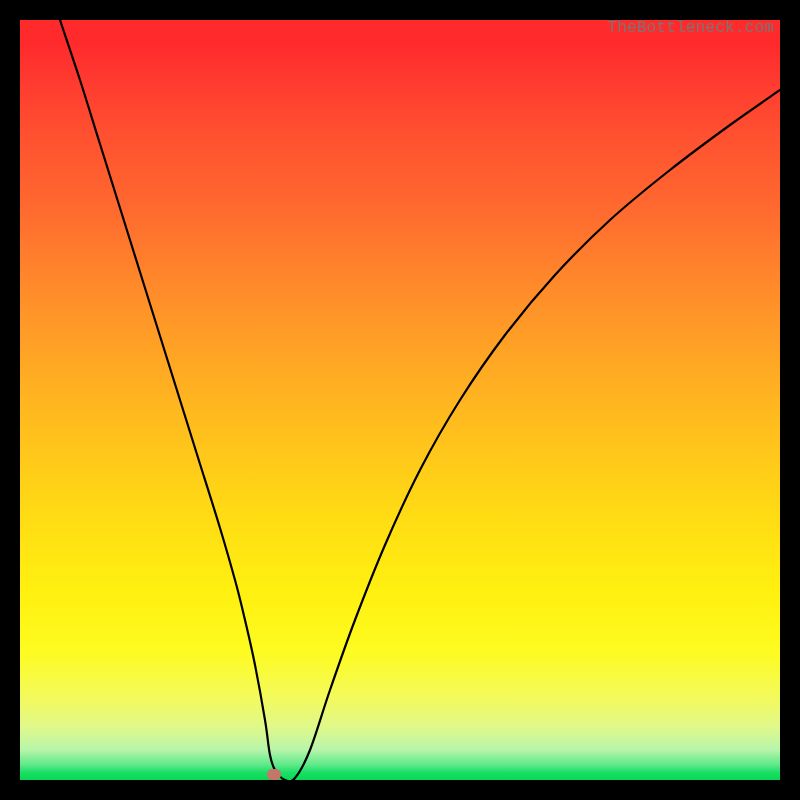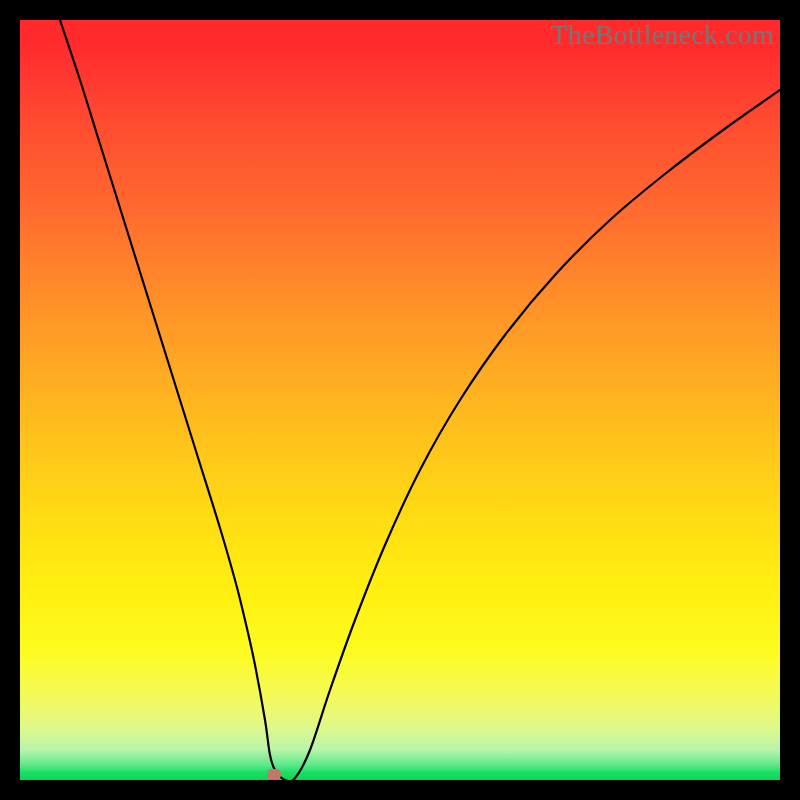--- a/index.html
+++ b/index.html
@@ -53,22 +53,22 @@
     position: absolute;
     width: 14px;
     height: 11px;
     border-radius: 5px;
     background: #c4766a;
   }
   .attribution {
     position: absolute;
     top: -1px;
     right: 6px;
-    font-family: Liberation Serif, serif;
-    font-size: 28px;
+    font-family: Liberation Mono, monospace;
+    font-size: 16px;
     color: #777777;
     letter-spacing: 0.2px;
   }
 </style>
 </head>
 <body>
 
 <div class="outer">
   <div class="plot-area">
     <svg class="curve" viewBox="0 0 760 760" preserveAspectRatio="none">

